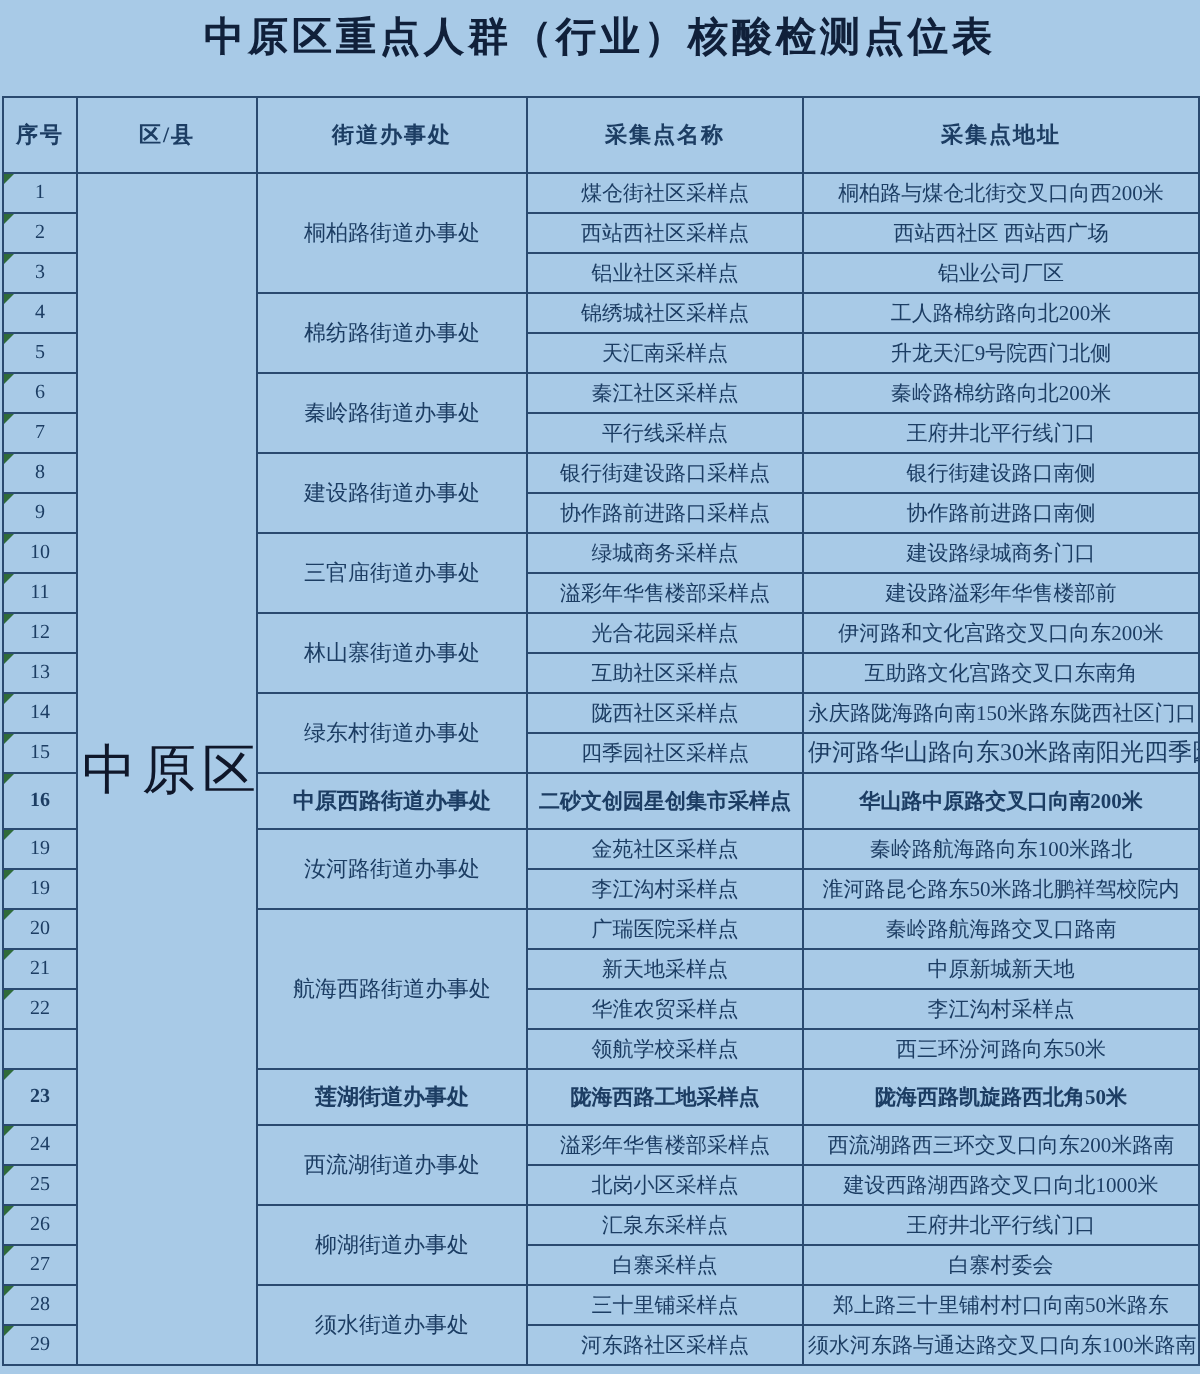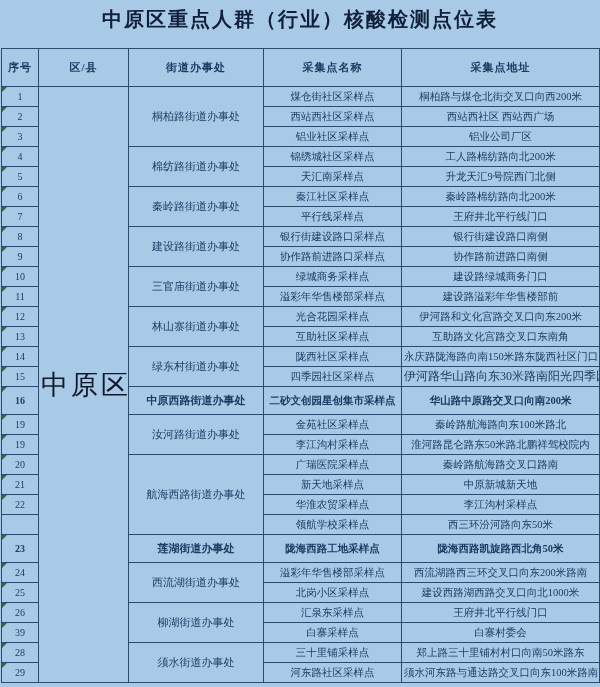--- a/index.html
+++ b/index.html
@@ -223,21 +223,21 @@
         <td class="addr">建设西路湖西路交叉口向北1000米</td>
       </tr>
 
       <tr>
         <td class="no tri">26</td>
         <td class="office" rowspan="2">柳湖街道办事处</td>
         <td class="name">汇泉东采样点</td>
         <td class="addr">王府井北平行线门口</td>
       </tr>
       <tr>
-        <td class="no tri">39</td>
+        <td class="no tri">27</td>
         <td class="name">白寨采样点</td>
         <td class="addr">白寨村委会</td>
       </tr>
 
       <tr>
         <td class="no tri">28</td>
         <td class="office" rowspan="2">须水街道办事处</td>
         <td class="name">三十里铺采样点</td>
         <td class="addr">郑上路三十里铺村村口向南50米路东</td>
       </tr>

